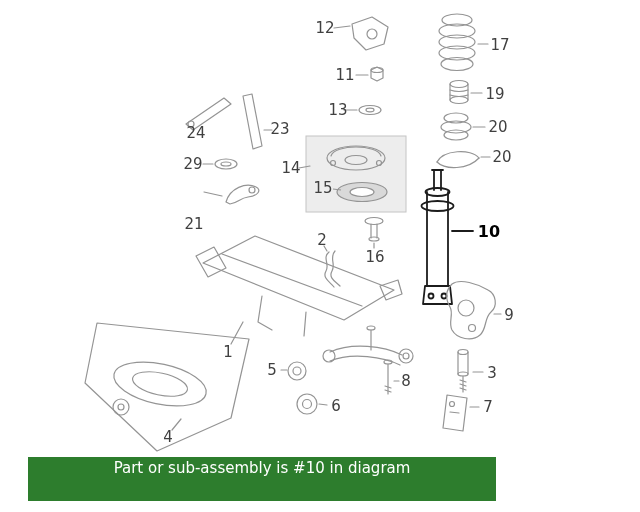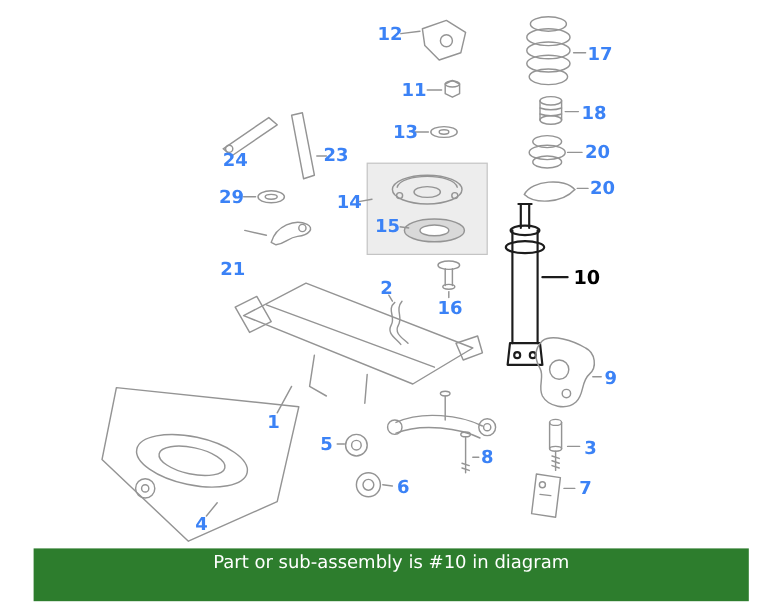--- a/index.html
+++ b/index.html
@@ -6,25 +6,25 @@
   .stage {
     position:relative; width:640px; height:512px; background:#ffffff;
     font-family:"DejaVu Sans","Liberation Sans",sans-serif; overflow:hidden;
   }
   .stage svg { position:absolute; left:0; top:0; }
   .ln   { stroke:#949494; fill:none; stroke-width:1.2; stroke-linecap:round; stroke-linejoin:round; }
   .lnf  { stroke:#949494; stroke-width:1.2; }
   .hlk  { stroke:#1c1c1c; fill:none; stroke-width:1.8; stroke-linecap:round; stroke-linejoin:round; }
   .plabel {
     position:absolute; transform:translate(-50%,-50%);
-    font-size:15px; color:#3b82f6; white-space:nowrap; user-select:none;font-weight:bold;
+    font-size:15px; color:#404040; white-space:nowrap; user-select:none;
   }
   .plabel.hl { color:#000000; font-weight:bold; font-size:16px;text-align:center; }
   .banner {
-    position:absolute; left:28px; top:457px; width:596px; height:44px;
+    position:absolute; left:28px; top:457px; width:468px; height:44px;
     background:#2d7d2d; color:#ffffff; text-align:center;
     font-size:15px; line-height:21px; padding-top:1px; box-sizing:border-box;
   }
 </style>
 </head>
 <body>
 
 <div class="stage">
 
   <svg width="640" height="512" viewBox="0 0 640 512">
@@ -223,21 +223,21 @@
     <span class="plabel" style="left:406px; top:381px;">8</span>
     <span class="plabel" style="left:509px; top:315px;">9</span>
     <span class="plabel hl" style="left:489px; top:231px;">10</span>
     <span class="plabel" style="left:345px; top:75px;">11</span>
     <span class="plabel" style="left:325px; top:28px;">12</span>
     <span class="plabel" style="left:338px; top:110px;text-align:center;">13</span>
     <span class="plabel" style="left:291px; top:168px;">14</span>
     <span class="plabel" style="left:323px; top:188px;">15</span>
     <span class="plabel" style="left:375px; top:257px;">16</span>
     <span class="plabel" style="left:500px; top:45px;">17</span>
-    <span class="plabel" style="left:495px; top:94px;">18</span>
+    <span class="plabel" style="left:495px; top:94px;">19</span>
     <span class="plabel" style="left:498px; top:127px;">20</span>
     <span class="plabel" style="left:502px; top:157px;">20</span>
     <span class="plabel" style="left:194px; top:192px;margin-top:32px;">21</span>
     <span class="plabel" style="left:193px; top:164px;">29</span>
     <span class="plabel" style="left:280px; top:129px;">23</span>
     <span class="plabel" style="left:196px; top:133px;">24</span>
   </div>
 
   <div class="banner">
     <div>Part or sub-assembly is #10 in diagram</div>

